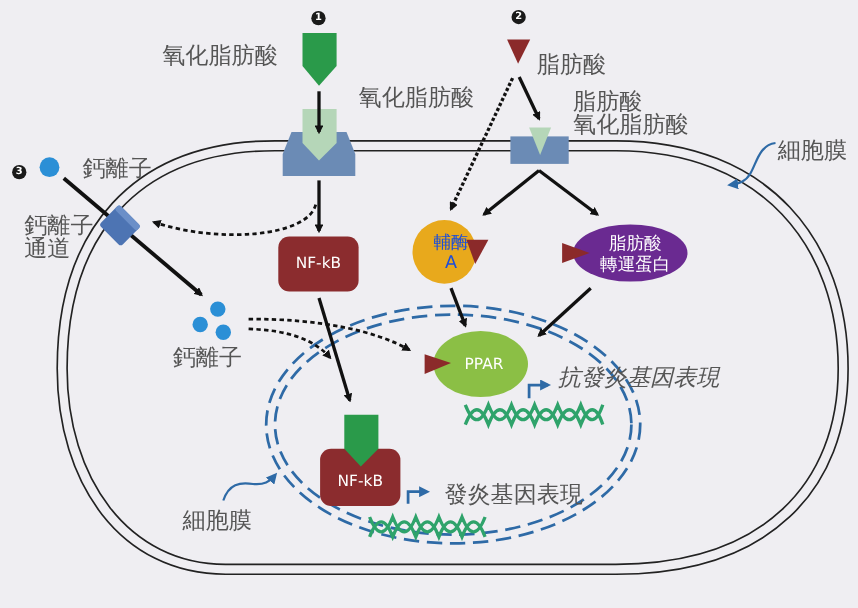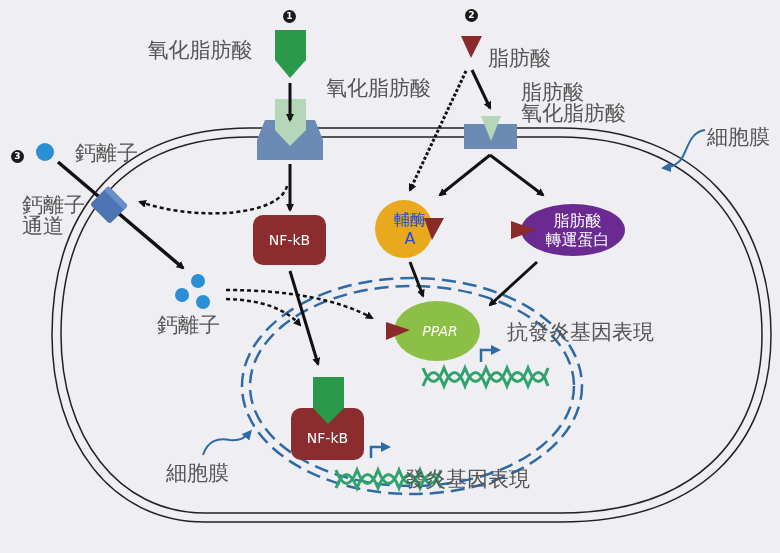--- a/index.html
+++ b/index.html
@@ -137,26 +137,26 @@
   <div>氧化脂肪酸</div>
 </div>
 <div class="lbl" style="left:707px;top:127px;">細胞膜</div>
 <div class="lbl" style="left:75px;top:143px;">鈣離子</div>
 <div class="lbl" style="left:22px;top:195px;">
   <div>鈣離子</div>
   <div>通道</div>
 </div>
 <div class="lbl" style="left:157px;top:315px;">鈣離子</div>
 <div class="lbl" style="left:166px;top:463px;">細胞膜</div>
-<div class="lbl" style="left:507px;top:322px;">抗發炎基因表現</div>
-<div class="lbl" style="left:404px;top:439px;margin-top:30px;">發炎基因表現</div>
+<div class="lbl" style="left:507px;top:333px;font-style:italic;">抗發炎基因表現</div>
+<div class="lbl" style="left:404px;top:439px;">發炎基因表現</div>
 
 <div class="inlbl" style="left:253px;top:230px;width:73px;">NF-kB</div>
 <div class="inlbl" style="left:291px;top:428px;width:73px;">NF-kB</div>
 <div class="inlbl" style="left:385px;top:210px;width:50px;color:#1d4ed8;font-size:16px;line-height:19px;">
   <div>輔酶</div>
   <div>A</div>
 </div>
 <div class="inlbl" style="left:530px;top:211px;width:95px;font-size:16px;line-height:19px;">
   <div>脂肪酸</div>
   <div>轉運蛋白</div>
 </div>
-<div class="inlbl" style="left:405px;top:321px;width:70px;font-style:italic;">PPAR</div>
+<div class="inlbl" style="left:405px;top:321px;width:70px;">PPAR</div>
 
 </body></html>

